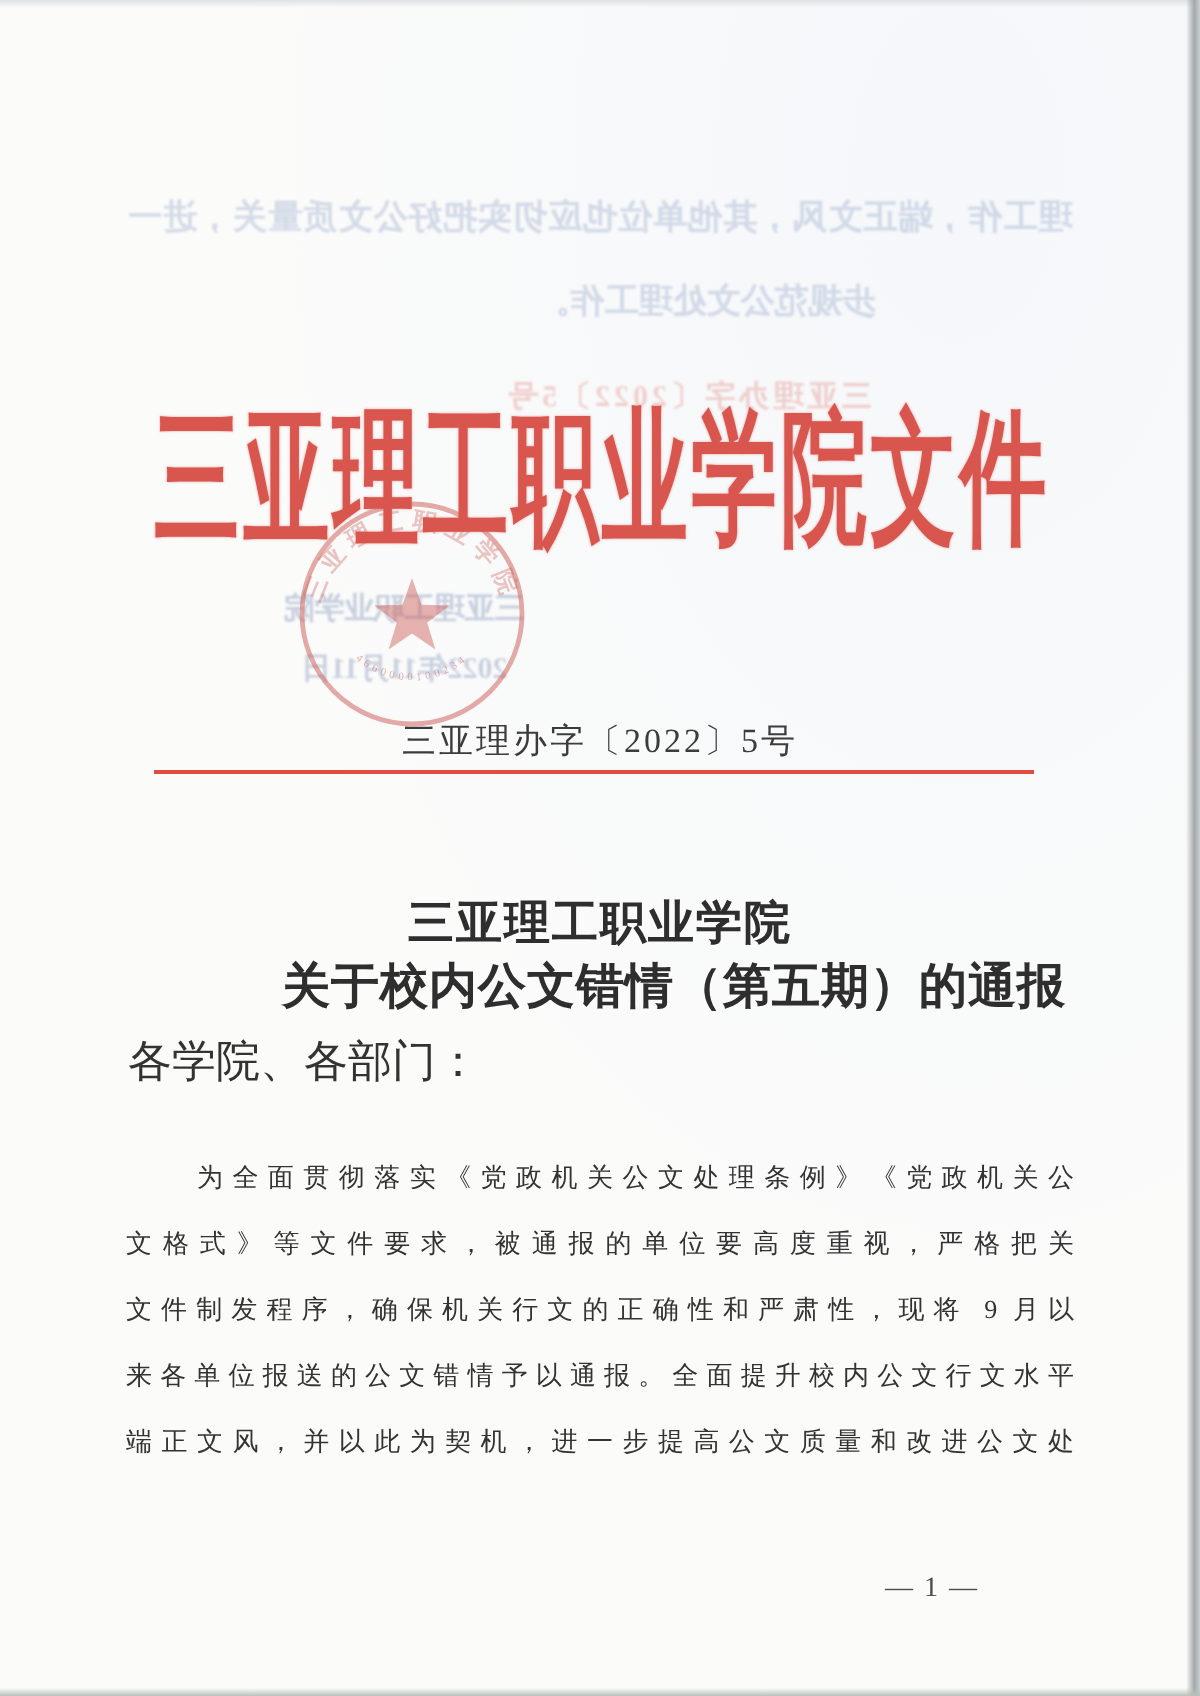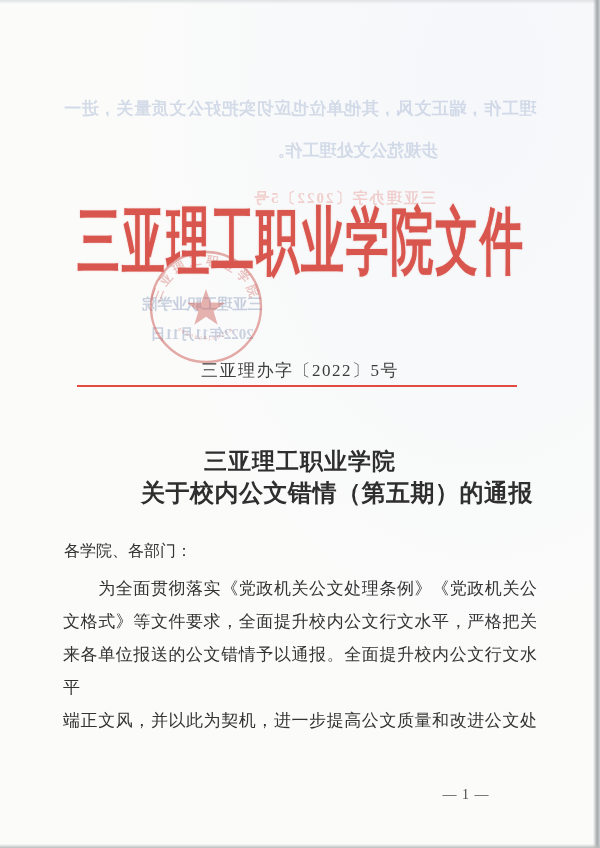--- a/index.html
+++ b/index.html
@@ -50,23 +50,23 @@
   .doc-number{position:absolute;top:359px;left:0;width:100%;text-align:center;
     font-size:17px;letter-spacing:1.5px;color:#3c3c3c;z-index:4;}
   .red-rule{position:absolute;top:385px;left:77px;width:440px;height:2px;
     background:#e14b40;z-index:4;}
 
   .doc-title1{position:absolute;top:446px;left:0;width:100%;text-align:center;
     font-size:23px;font-weight:bold;color:#2e2e2e;letter-spacing:1px;}
   .doc-title2{position:absolute;top:477px;left:0;width:100%;text-align:center;
     font-size:24px;font-weight:bold;color:#2e2e2e;letter-spacing:0.5px;padding-left:37px;}
 
-  .salutation{position:absolute;top:541px;left:64px;font-size:16px;color:#333;}
+  .salutation{position:absolute;top:516px;left:64px;font-size:22px;color:#333;}
   .body-text{position:absolute;top:572px;left:63px;width:474px;color:#333;}
-  .body-line{font-size:17px;line-height:33px;
+  .body-line{font-size:13px;line-height:33px;
     text-align:justify;text-align-last:justify;text-justify:inter-character;}
 
   .page-number{position:absolute;top:787px;left:428px;width:76px;text-align:center;
     font-size:14px;color:#4c4c4c;letter-spacing:1px;}
 </style>
 </head>
 <body>
 
 <div class="page">
 
@@ -95,21 +95,22 @@
 
   <div class="doc-number">三亚理办字〔2022〕5号</div>
   <div class="red-rule"></div>
 
   <div class="doc-title1">三亚理工职业学院</div>
   <div class="doc-title2">关于校内公文错情（第五期）的通报</div>
 
   <div class="salutation">各学院、各部门：</div>
   <div class="body-text">
     <div class="body-line">　　为全面贯彻落实《党政机关公文处理条例》《党政机关公</div>
-    <div class="body-line">文格式》等文件要求，全面提升校内公文行文水平，严格把关</div>
+    <div class="body-line">文格式》等文件要求，被通报的单位要高度重视，严格把关</div>
+    <div class="body-line">文件制发程序，确保机关行文的正确性和严肃性，现将 9 月以</div>
     <div class="body-line">来各单位报送的公文错情予以通报。全面提升校内公文行文水平</div>
     <div class="body-line">端正文风，并以此为契机，进一步提高公文质量和改进公文处</div>
   </div>
 
   <div class="page-number">— 1 —</div>
 
   <div class="edge-top"></div>
   <div class="edge-right"></div>
   <div class="edge-bottom"></div>
 </div>

